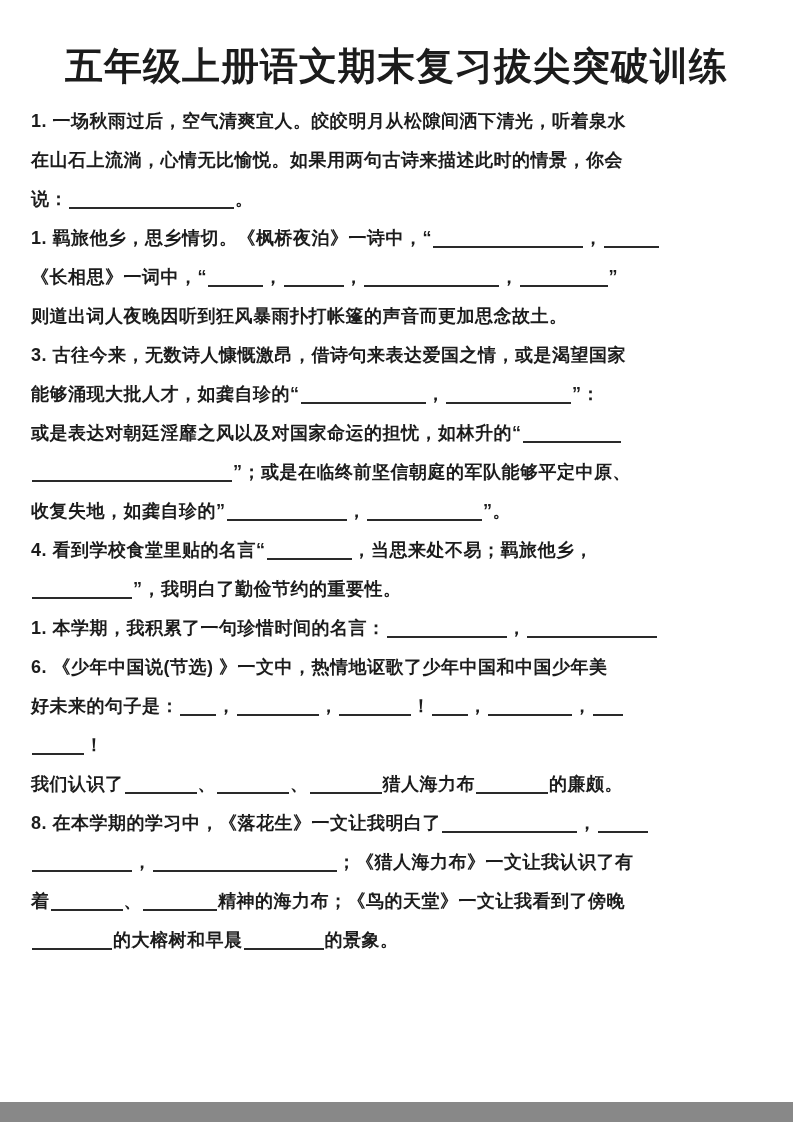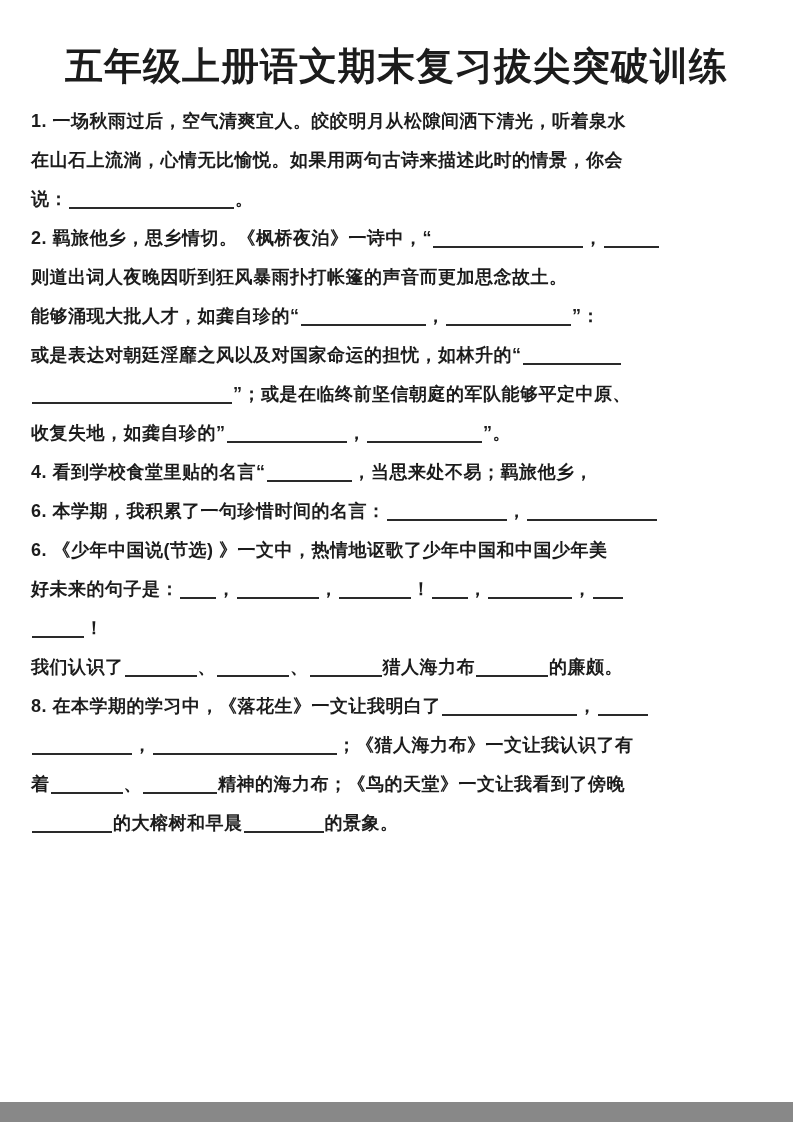--- a/index.html
+++ b/index.html
@@ -58,34 +58,37 @@
 
 <div class="page">
   <h1 class="title">五年级上册语文期末复习拔尖突破训练</h1>
   <div class="questions" id="questions">
       <div class="question">
         <div class="line"><span class="run">1. 一场秋雨过后，空气清爽宜人。皎皎明月从松隙间洒下清光，听着泉水</span></div>
         <div class="line"><span class="run">在山石上流淌，心情无比愉悦。如果用两句古诗来描述此时的情景，你会</span></div>
         <div class="line"><span class="run">说：</span><span class="blank" style="width: 165px;"></span><span class="run">。</span></div>
       </div>
       <div class="question">
-        <div class="line"><span class="run">2. 羁旅他乡，思乡情切。《枫桥夜泊》一诗中，“</span><span class="blank" style="width: 150px;"></span><span class="run">，</span><span class="blank" style="width: 55px;"></span></div>
+        <div class="line"><span class="run">1. 羁旅他乡，思乡情切。《枫桥夜泊》一诗中，“</span><span class="blank" style="width: 150px;"></span><span class="run">，</span><span class="blank" style="width: 55px;"></span></div>
+        <div class="line"><span class="run">《长相思》一词中，“</span><span class="blank" style="width: 55px;"></span><span class="run">，</span><span class="blank" style="width: 60px;"></span><span class="run">，</span><span class="blank" style="width: 135px;"></span><span class="run">，</span><span class="blank" style="width: 88px;"></span><span class="run">”</span></div>
         <div class="line"><span class="run">则道出词人夜晚因听到狂风暴雨扑打帐篷的声音而更加思念故土。</span></div>
       </div>
       <div class="question">
+        <div class="line"><span class="run">3. 古往今来，无数诗人慷慨激昂，借诗句来表达爱国之情，或是渴望国家</span></div>
         <div class="line"><span class="run">能够涌现大批人才，如龚自珍的“</span><span class="blank" style="width: 125px;"></span><span class="run">，</span><span class="blank" style="width: 125px;"></span><span class="run">”：</span></div>
         <div class="line"><span class="run">或是表达对朝廷淫靡之风以及对国家命运的担忧，如林升的“</span><span class="blank" style="width: 98px;"></span></div>
         <div class="line"><span class="blank" style="width: 200px;"></span><span class="run">”；或是在临终前坚信朝庭的军队能够平定中原、</span></div>
         <div class="line"><span class="run">收复失地，如龚自珍的”</span><span class="blank" style="width: 120px;"></span><span class="run">，</span><span class="blank" style="width: 115px;"></span><span class="run">”。</span></div>
       </div>
       <div class="question">
         <div class="line"><span class="run">4. 看到学校食堂里贴的名言“</span><span class="blank" style="width: 85px;"></span><span class="run">，当思来处不易；羁旅他乡，</span></div>
+        <div class="line"><span class="blank" style="width: 100px;"></span><span class="run">”，我明白了勤俭节约的重要性。</span></div>
       </div>
       <div class="question">
-        <div class="line"><span class="run">6. 本学期，我积累了一句珍惜时间的名言：</span><span class="blank" style="width: 120px;"></span><span class="run">，</span><span class="blank" style="width: 130px;"></span></div>
+        <div class="line"><span class="run">1. 本学期，我积累了一句珍惜时间的名言：</span><span class="blank" style="width: 120px;"></span><span class="run">，</span><span class="blank" style="width: 130px;"></span></div>
       </div>
       <div class="question">
         <div class="line"><span class="run">6. 《少年中国说(节选) 》一文中，热情地讴歌了少年中国和中国少年美</span></div>
         <div class="line"><span class="run">好未来的句子是：</span><span class="blank" style="width: 36px;"></span><span class="run">，</span><span class="blank" style="width: 82px;"></span><span class="run">，</span><span class="blank" style="width: 72px;"></span><span class="run">！</span><span class="blank" style="width: 36px;"></span><span class="run">，</span><span class="blank" style="width: 84px;"></span><span class="run">，</span><span class="blank" style="width: 30px;"></span></div>
         <div class="line"><span class="blank" style="width: 52px;"></span><span class="run">！</span></div>
       </div>
       <div class="question">
         <div class="line"><span class="run">我们认识了</span><span class="blank" style="width: 72px;"></span><span class="run">、</span><span class="blank" style="width: 72px;"></span><span class="run">、</span><span class="blank" style="width: 72px;"></span><span class="run">猎人海力布</span><span class="blank" style="width: 72px;"></span><span class="run">的廉颇。</span></div>
       </div>
       <div class="question">

